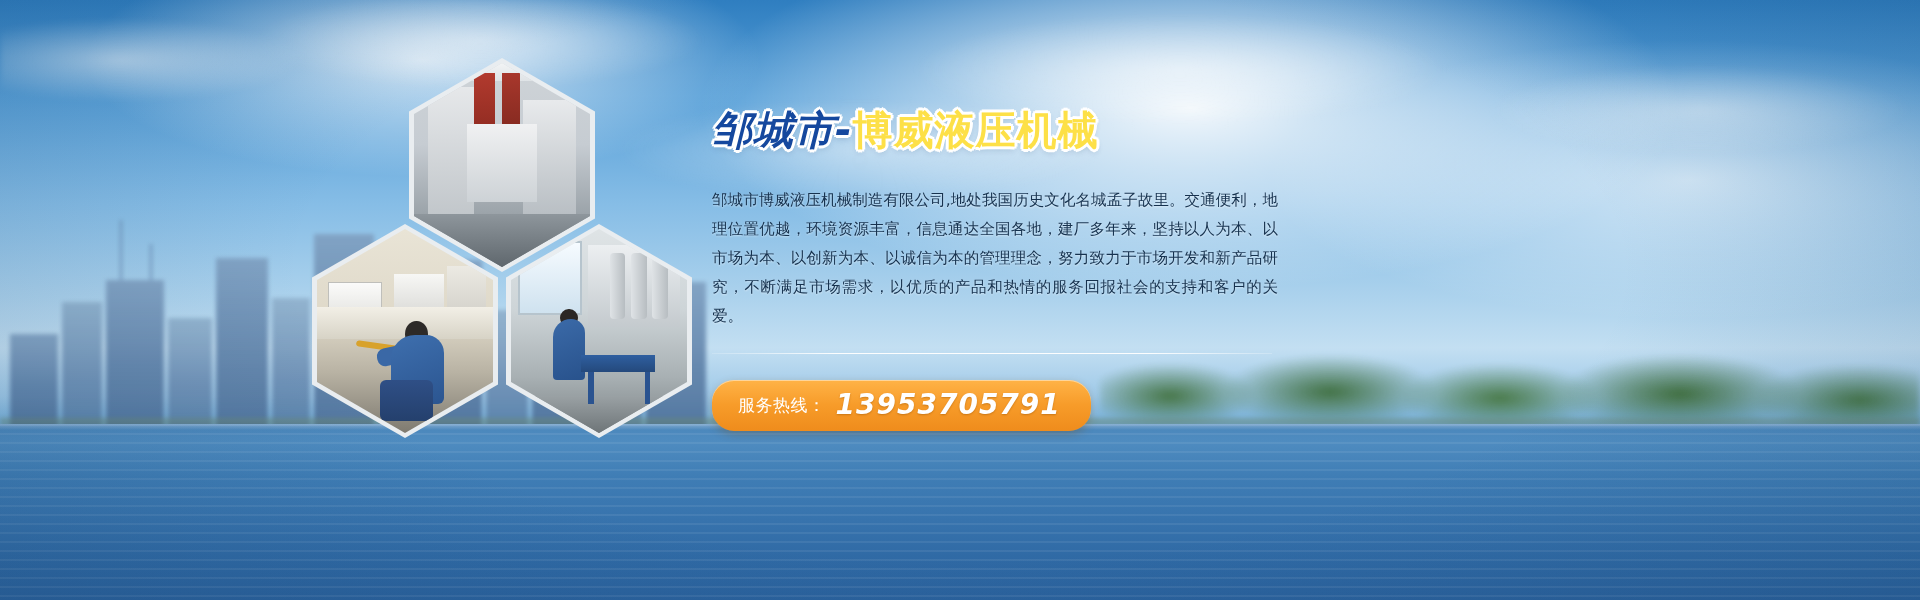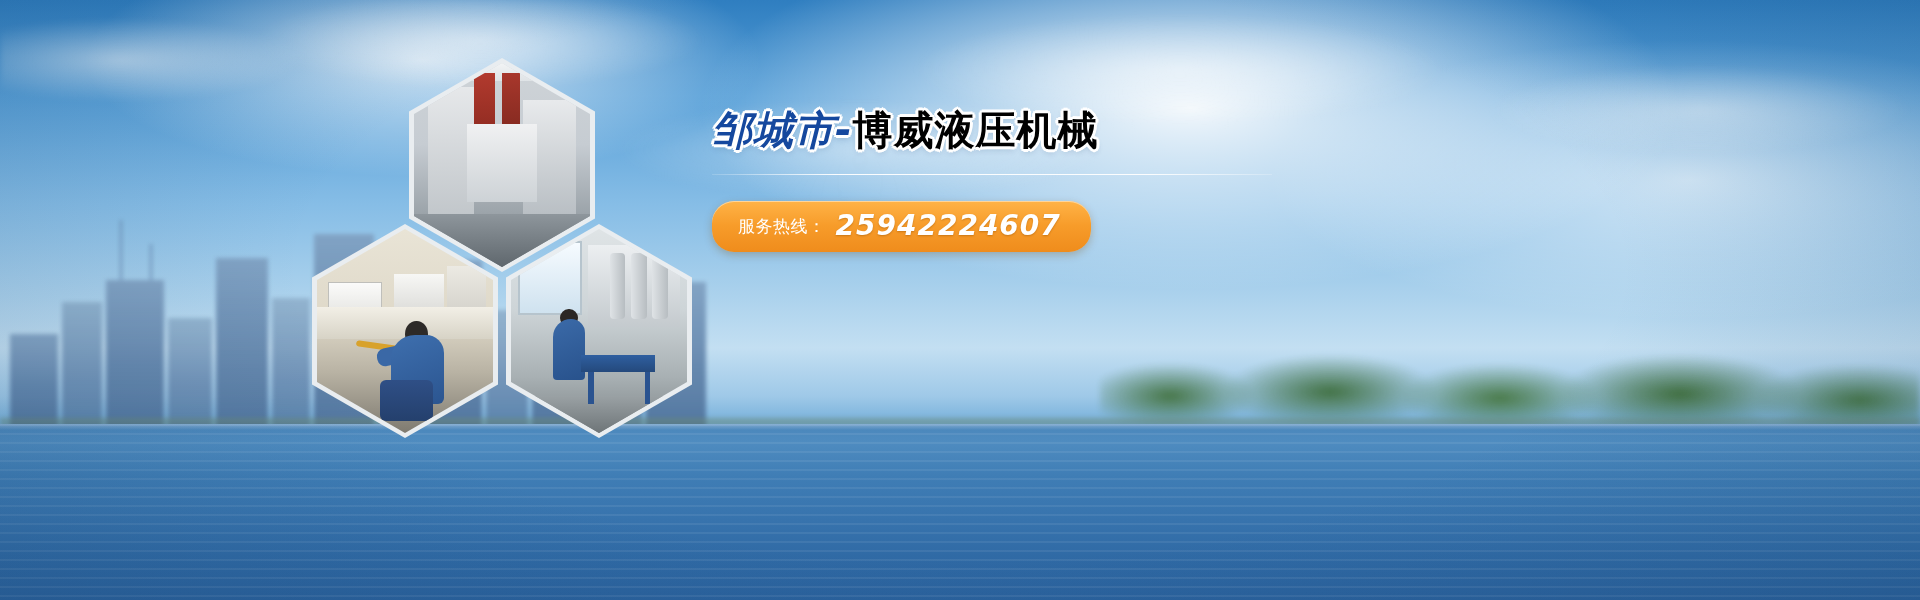--- a/index.html
+++ b/index.html
@@ -130,21 +130,21 @@
   .content{position:absolute;left:712px;top:108px;width:570px;}
   .title{
     font-size:40px;font-weight:700;letter-spacing:1px;line-height:1.1;
     white-space:nowrap;
     text-shadow:
       -2px -2px 0 #fff, 2px -2px 0 #fff, -2px 2px 0 #fff, 2px 2px 0 #fff,
       -3px 0 0 #fff, 3px 0 0 #fff, 0 -3px 0 #fff, 0 3px 0 #fff,
       0 3px 6px rgba(0,40,90,.22);
   }
   .title .t-blue{color:#15489e;font-style:italic;}
-  .title .t-red{color:#000000;}
+  .title .t-red{color:#fde047;}
 
   .para{
     margin-top:34px;
     font-size:15.5px;line-height:29px;color:#16324f;
     text-align:justify;width:566px;
     text-shadow:0 1px 2px rgba(255,255,255,.55);
   }
   .rule{
     margin-top:22px;width:560px;height:1px;
     background:linear-gradient(90deg, rgba(255,255,255,.15), rgba(255,255,255,.95) 22%, rgba(255,255,255,.95) 78%, rgba(255,255,255,.2));
@@ -245,23 +245,24 @@
     </div>
 
   </div>
 
   <div class="content">
 
     <div class="title">
       <span class="t-blue">邹城市-</span><span class="t-red">博威液压机械</span>
     </div>
 
+    <div class="para">邹城市博威液压机械制造有限公司,地处我国历史文化名城孟子故里。交通便利，地理位置优越，环境资源丰富，信息通达全国各地，建厂多年来，坚持以人为本、以市场为本、以创新为本、以诚信为本的管理理念，努力致力于市场开发和新产品研究，不断满足市场需求，以优质的产品和热情的服务回报社会的支持和客户的关爱。</div>
 
     <div class="rule"></div>
 
     <div class="hotline">
       <span class="hl-label">服务热线：</span>
-      <span class="hl-num">25942224607</span>
+      <span class="hl-num">13953705791</span>
     </div>
 
   </div>
 
 </div>
 
 </body></html>

